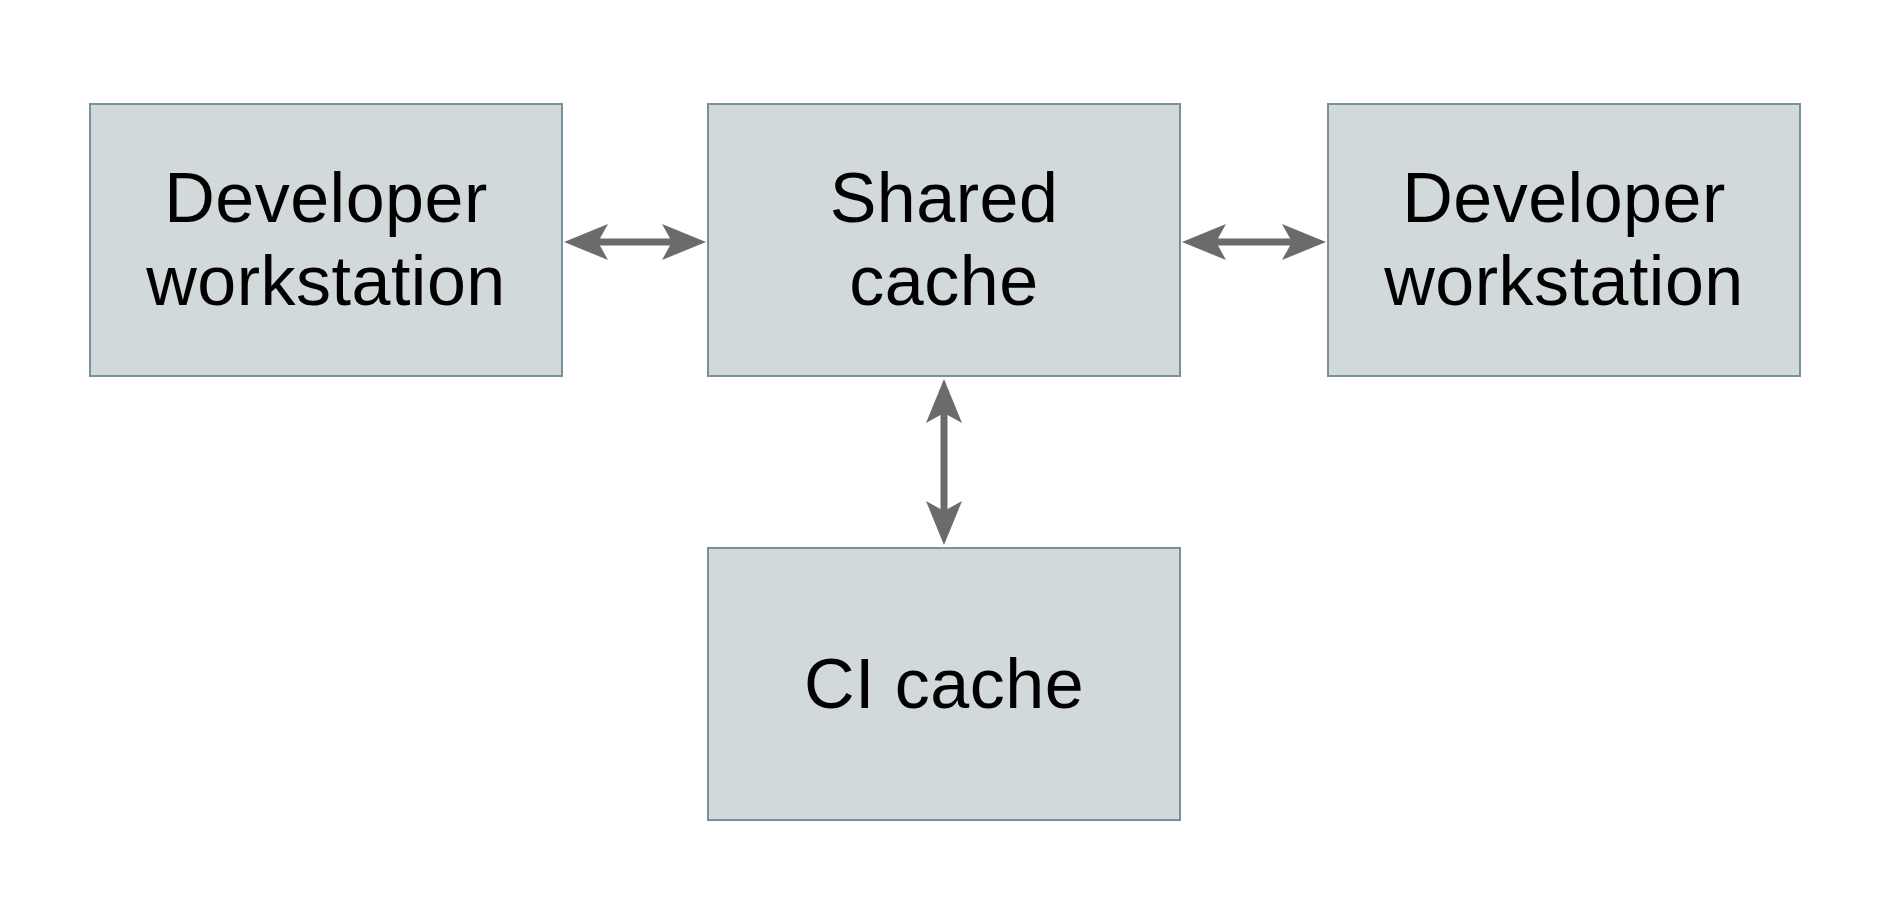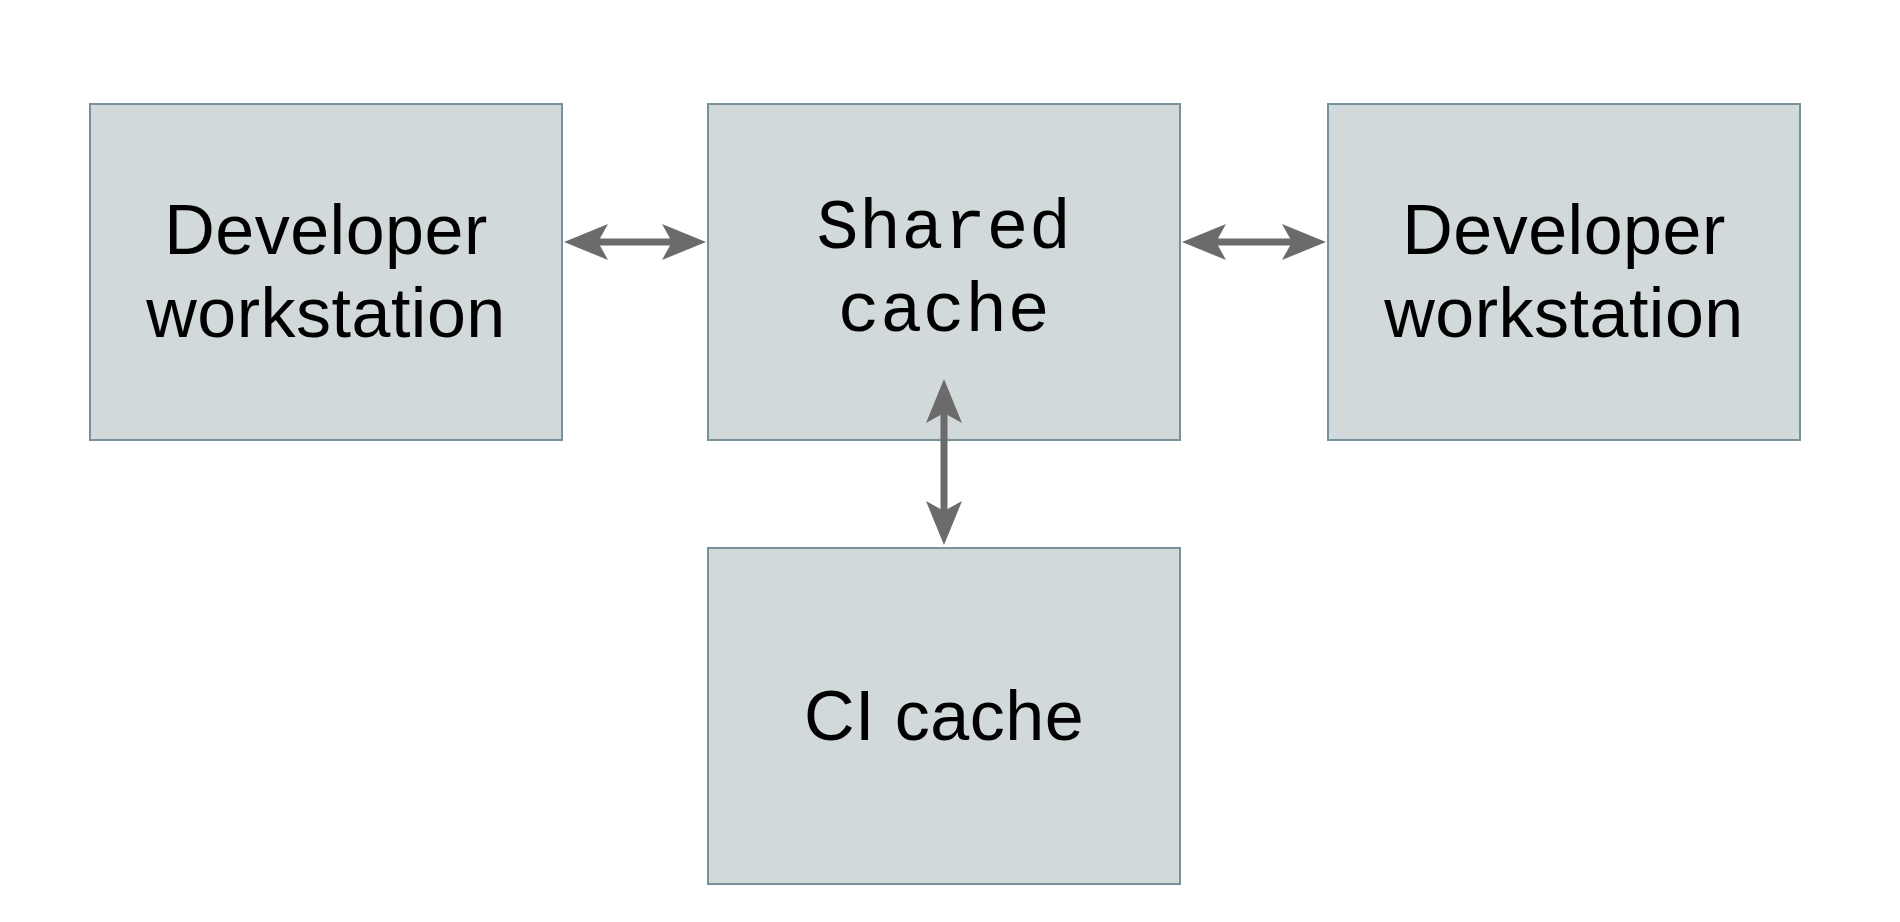--- a/index.html
+++ b/index.html
@@ -9,38 +9,38 @@
   .canvas {
     position: relative;
     width: 1900px;
     height: 922px;
     overflow: hidden;
     font-family: "Liberation Sans", sans-serif;
   }
   .node {
     position: absolute;
     width: 474px;
-    height: 338px;
+    height: 274px;
     box-sizing: border-box;
     border: 2px solid #7a919b;
     background-color: #d2d9db;
     display: flex;
     align-items: center;
     justify-content: center;
   }
   .node-label {
     font-size: 70px;
     line-height: 1.18;
     text-align: center;
     white-space: pre-line;
     color: #000000;
     letter-spacing: 0.5px;
   }
   .node-dev-left   { left: 89px;   top: 103px; }
-  .node-cache      { left: 707px;  top: 103px; font-family: Liberation Mono, monospace; }
+  .node-cache      { left: 707px;  top: 103px; }
   .node-dev-right  { left: 1327px; top: 103px; }
   .node-ci         { left: 707px;  top: 547px; }
 
   .edge {
     position: absolute;
   }
   .edge-h1 { left: 562px;  top: 222px; width: 146px; height: 40px; }
   .edge-h2 { left: 1180px; top: 222px; width: 148px; height: 40px; }
   .edge-v  { left: 924px;  top: 377px; width: 40px;  height: 170px; }
 </style>

